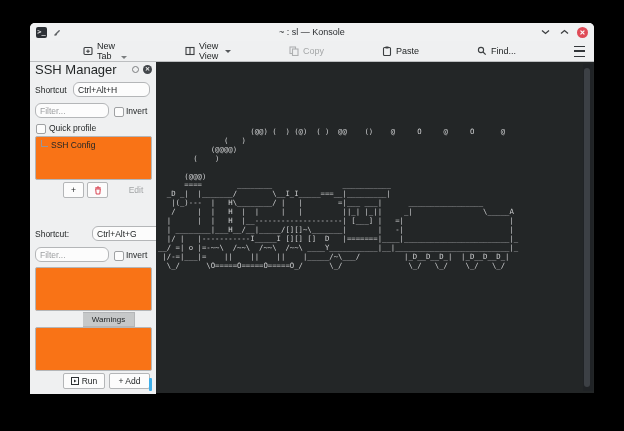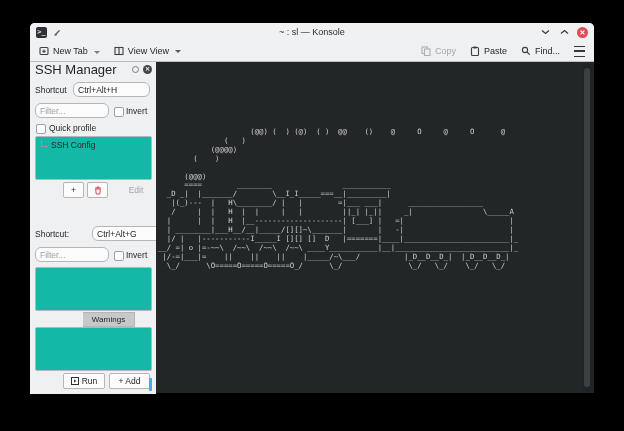--- a/index.html
+++ b/index.html
@@ -13,21 +13,21 @@
   .tb-title{position:absolute;left:0;right:0;text-align:center;font-size:9px;color:#2b2e31;}
   .app-icon{width:11px;height:11px;background:#2d3136;border-radius:2px;color:#e8e9ea;
             font:bold 7px/11px "DejaVu Sans Mono",monospace;text-align:center;margin-right:6px;}
   .tb-right{margin-left:auto;display:flex;align-items:center;gap:7px;}
   .winbtn{width:12px;height:12px;display:flex;align-items:center;justify-content:center;}
   .closebtn{width:11px;height:11px;border-radius:50%;background:#df4b57;color:#fff;
             font:bold 7px/11px "Liberation Sans",sans-serif;text-align:center;}
   
   .toolbar{height:20px;background:#eff0f1;border-bottom:1px solid #bcbec0;
            display:flex;align-items:center;padding:0 9px;font-size:9px;color:#232627;}
-  .tbtn{display:flex;align-items:center;gap:4px;margin-right:14px;}
+  .tbtn{display:flex;align-items:center;gap:4px;margin-right:14px;margin-left:44px;}
   .tbtn:last-child{margin-right:0;}
   .tb-spacer{flex:1;}
   .disabled{color:#a5a7a8;}
   .caret{width:0;height:0;border-left:3px solid transparent;border-right:3px solid transparent;
          border-top:3px solid #54575a;margin-left:2px;}
   .caret.sub{align-self:flex-end;margin-bottom:2px;border-top-color:#7b7e80;}
   .burger{width:11px;height:9px;border-top:1.6px solid #33373a;border-bottom:1.6px solid #33373a;
           display:flex;align-items:center;}
   .burger i{display:block;width:100%;height:1.6px;background:#33373a;}
   
@@ -39,21 +39,21 @@
   .floatbtn{width:5px;height:5px;border:1px solid #7c7e80;border-radius:50%;}
   .dockclose{width:9px;height:9px;border-radius:50%;background:#43474b;color:#eceded;
              font:bold 6px/9px "Liberation Sans",sans-serif;text-align:center;}
   .lbl{font-size:8.5px;color:#232627;}
   .field{position:absolute;height:15px;background:#fcfcfc;border:1px solid #b4b6b8;border-radius:6px;
          font-size:8.5px;color:#232627;padding:0 4px;box-sizing:border-box;
          font-family:"Liberation Sans",sans-serif;}
   .field::placeholder{color:#9c9ea0;}
   .checkbox{width:8px;height:8px;background:#fcfcfc;border:1px solid #9fa1a3;border-radius:2px;
             display:inline-block;}
-  .box{position:absolute;background:#14b8a6;border:1px solid #b4b6b8;border-radius:2px;}
+  .box{position:absolute;background:#f97316;border:1px solid #b4b6b8;border-radius:2px;}
   .treeitem{display:flex;align-items:center;padding:3px 0 0 5px;font-size:8.5px;color:#232627;}
   .branch{width:6px;height:6px;border-left:1px solid #95979a;border-bottom:1px solid #95979a;
           margin:-4px 3px 0 0;}
   .btn{position:absolute;height:16px;background:#fcfcfc;border:1px solid #b4b6b8;border-radius:2px;
        font-size:8.5px;color:#232627;display:flex;align-items:center;justify-content:center;
        box-sizing:border-box;gap:3px;}
   .btn.flat{background:transparent;border-color:transparent;color:#a3a5a7;}
   .tab{position:absolute;height:15px;font-size:8px;color:#232627;display:flex;
        align-items:center;justify-content:center;box-sizing:border-box;}
   .tab.active{background:#fbfbfc;border:1px solid #b4b6b8;border-bottom:2px solid #3daee9;}

